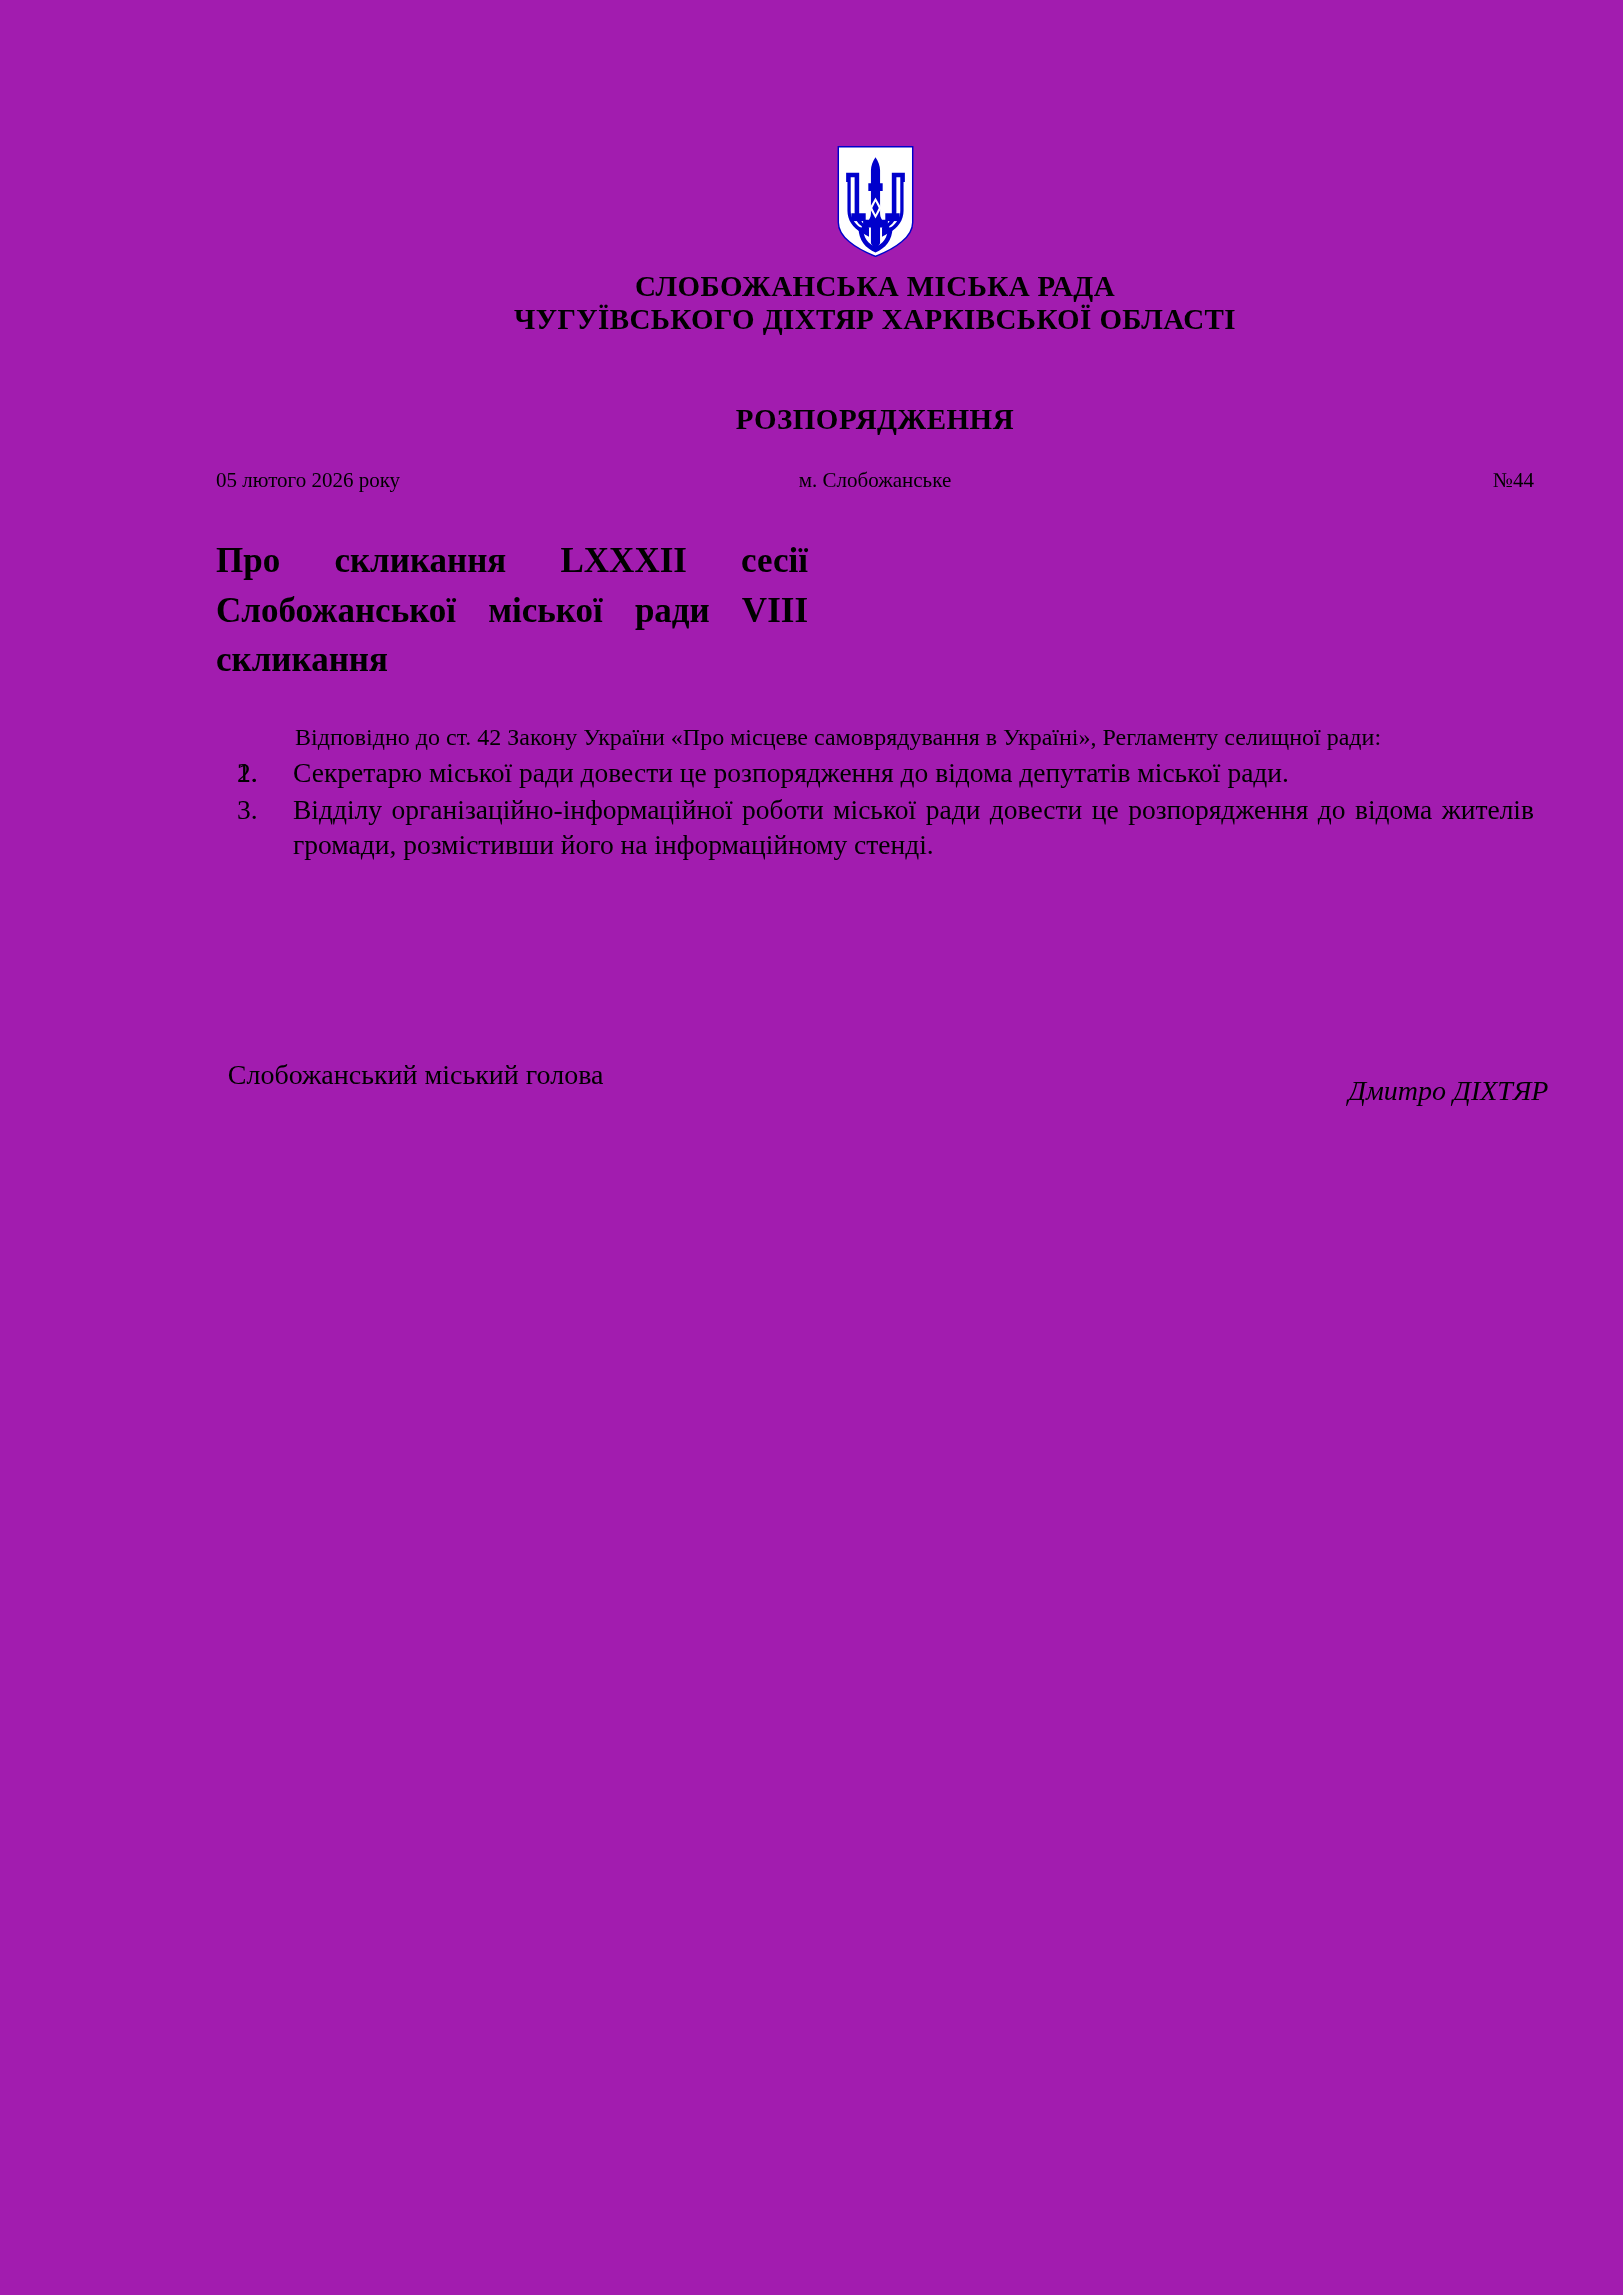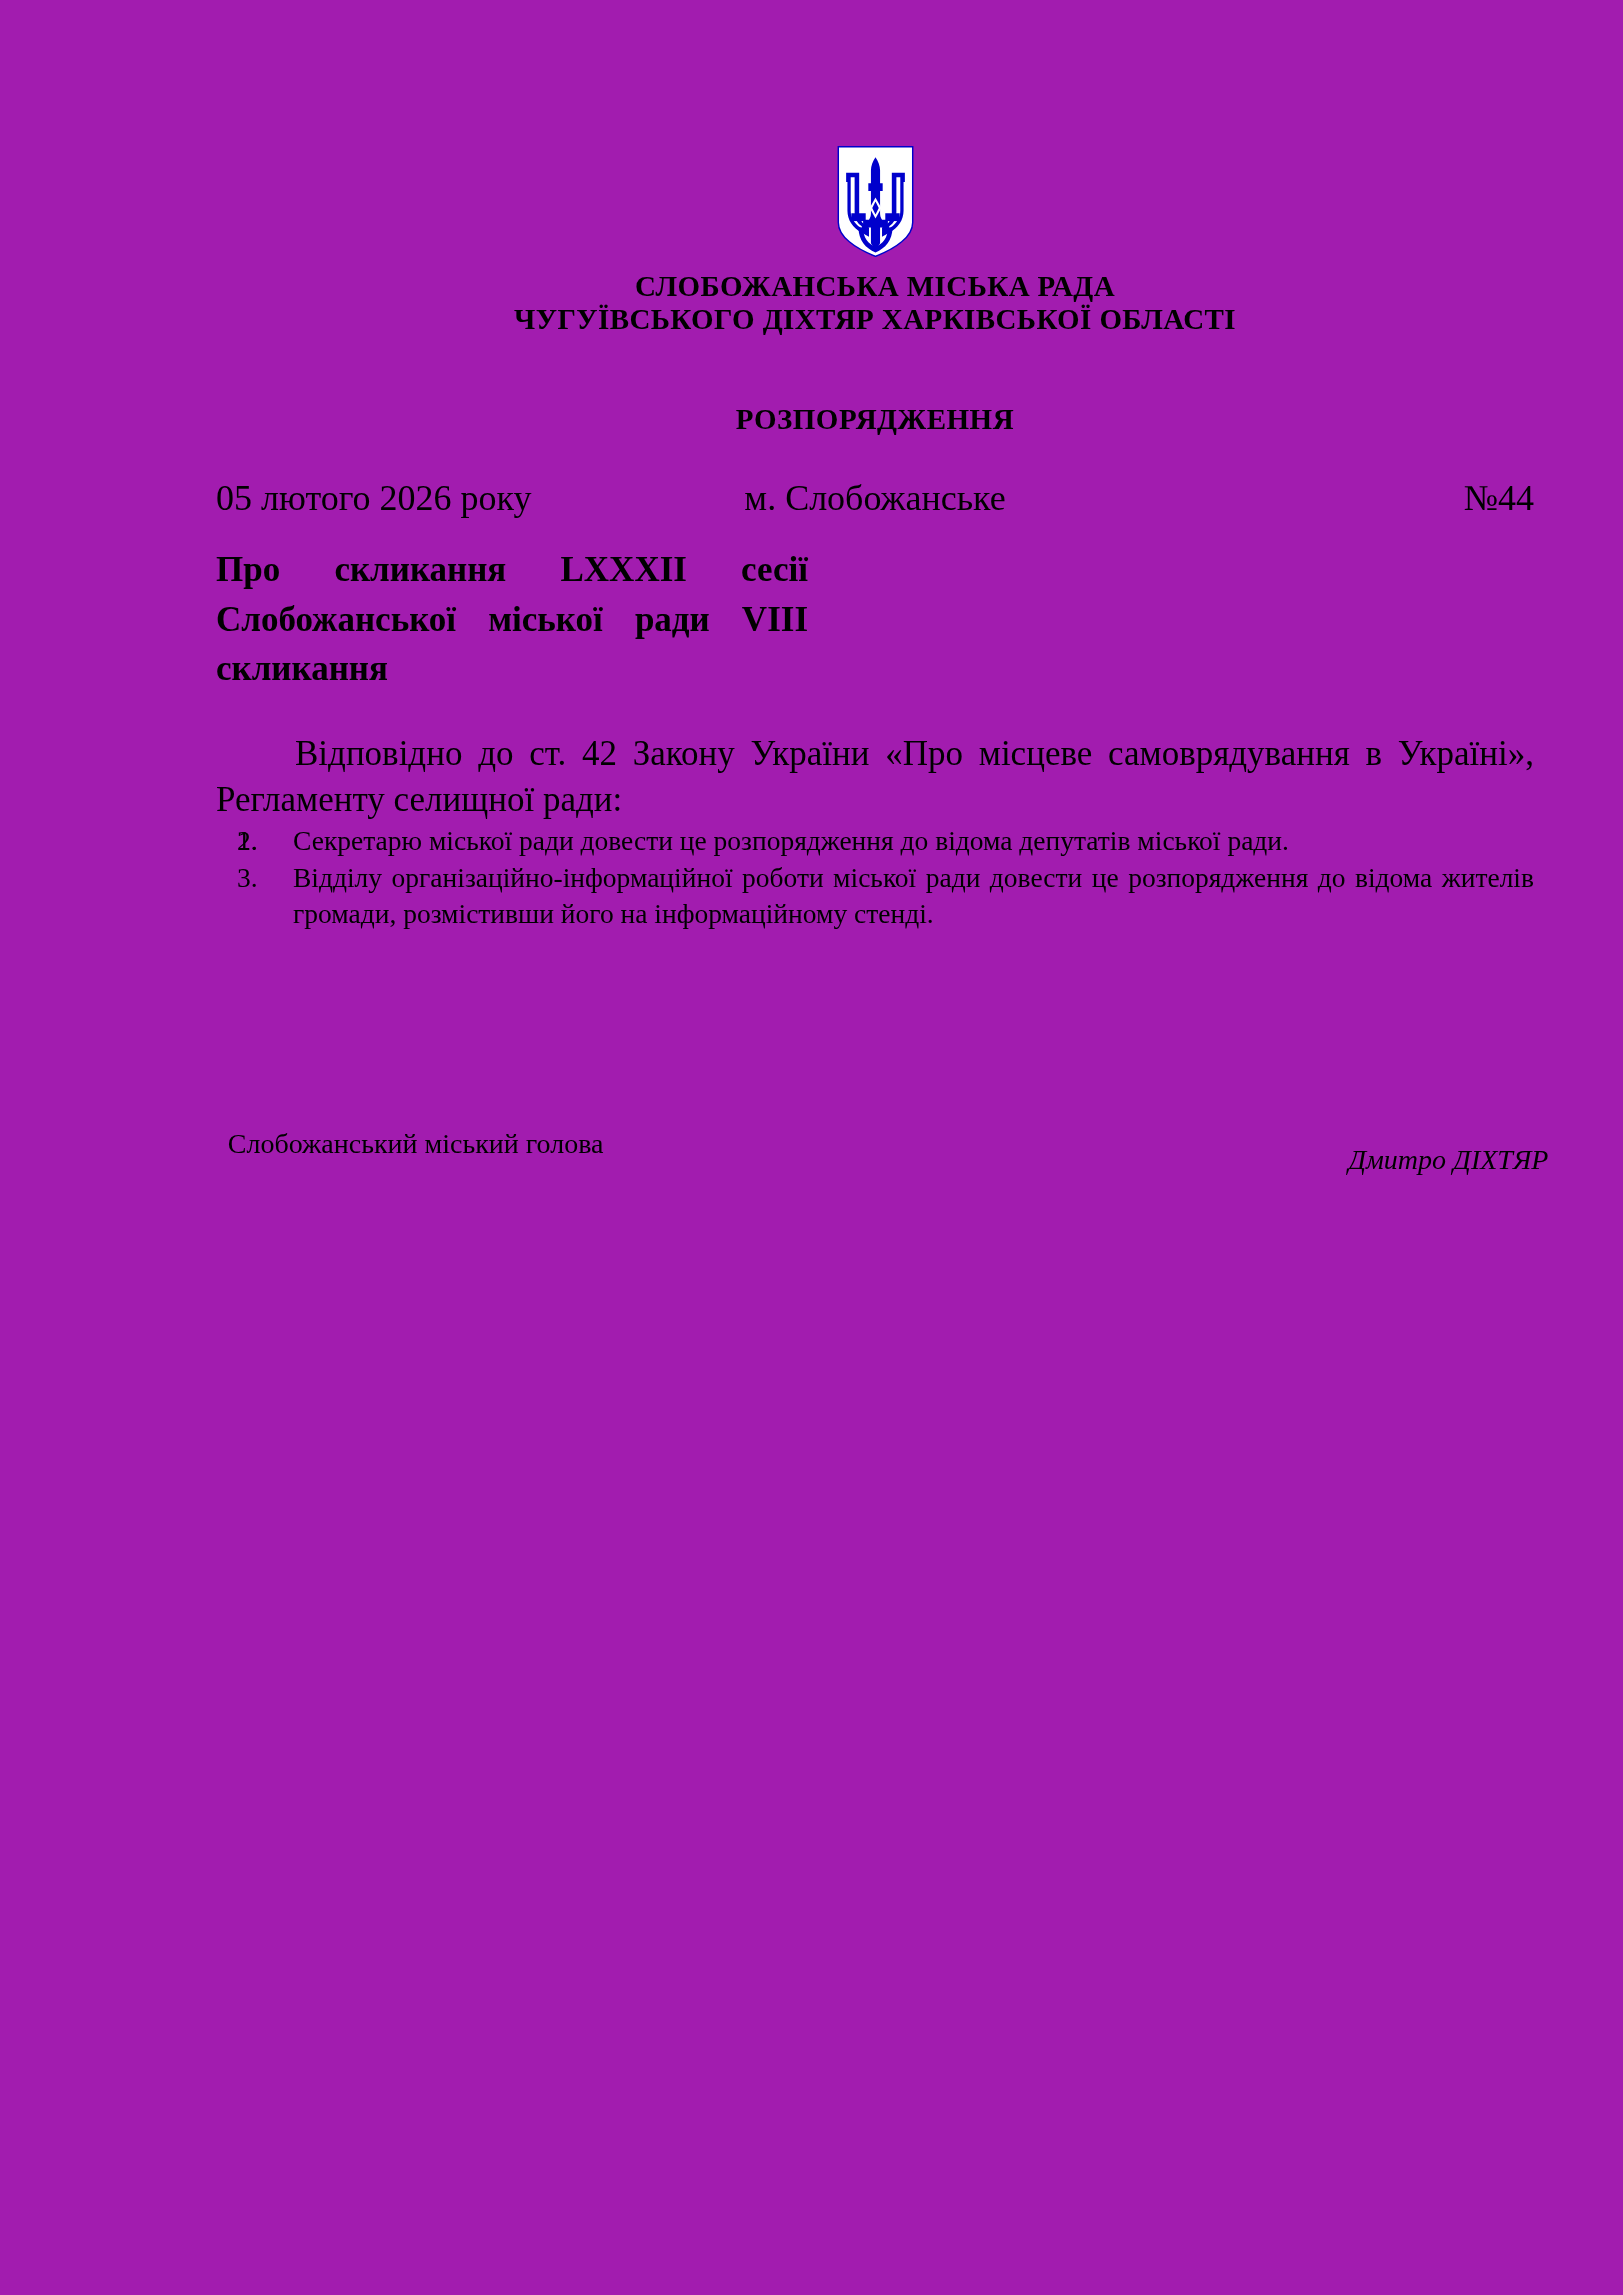--- a/index.html
+++ b/index.html
@@ -61,22 +61,22 @@
     text-align: center;
     font-weight: bold;
     font-size: 29px;
     letter-spacing: 0.5px;
     margin-top: 66px;
   }
 
   
   .meta-row {
     position: relative;
-    font-size: 36px;
-    margin-top: 41px;
+    font-size: 21px;
+    margin-top: 32px;
     height: 34px;
   }
   .meta-date {
     position: absolute;
     left: 0;
     top: 0;
   }
   .meta-place {
     position: absolute;
     left: 0;
@@ -96,21 +96,21 @@
     font-weight: bold;
     font-size: 35px;
     line-height: 1.42;
     text-align: justify;
     text-align-last: left;
     margin-top: 34px;
   }
 
   
   .body-para {
-    font-size: 35px;
+    font-size: 24px;
     line-height: 1.30;
     text-align: justify;
     text-align-last: left;
     text-indent: 79px;
     margin-top: 37px;
   }
 
   .body-list {
     list-style: none;
     margin: 0;

